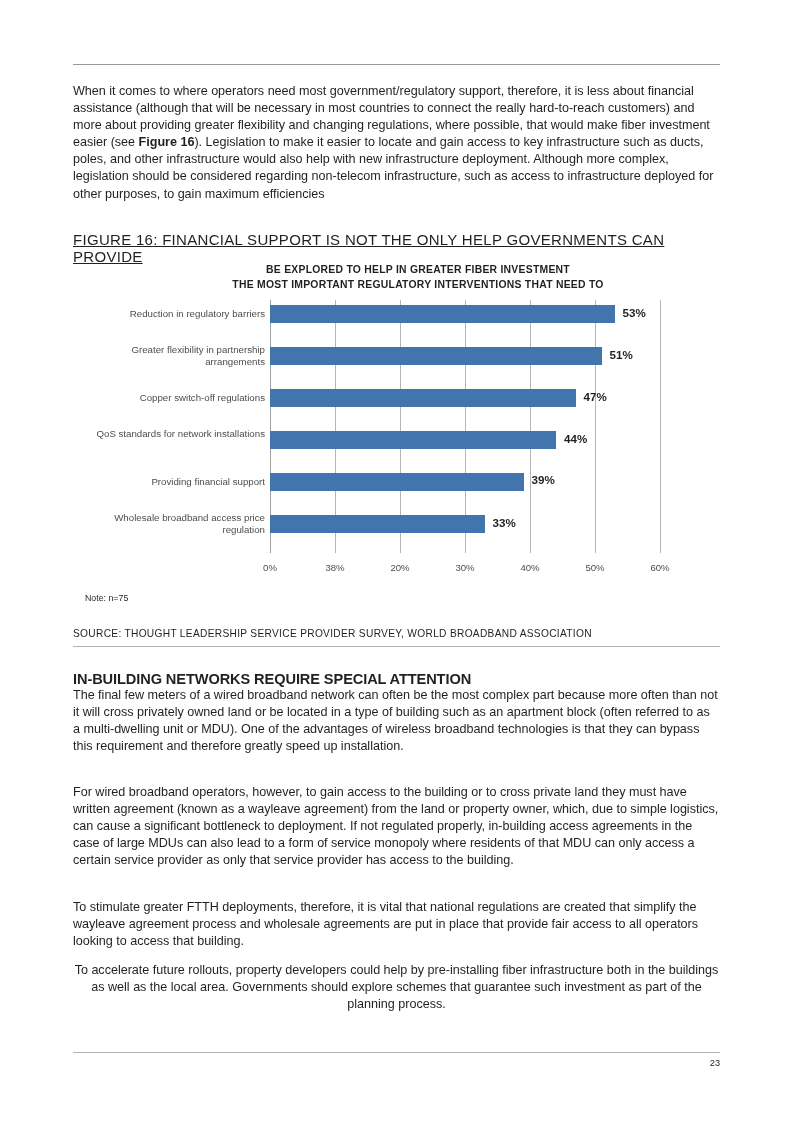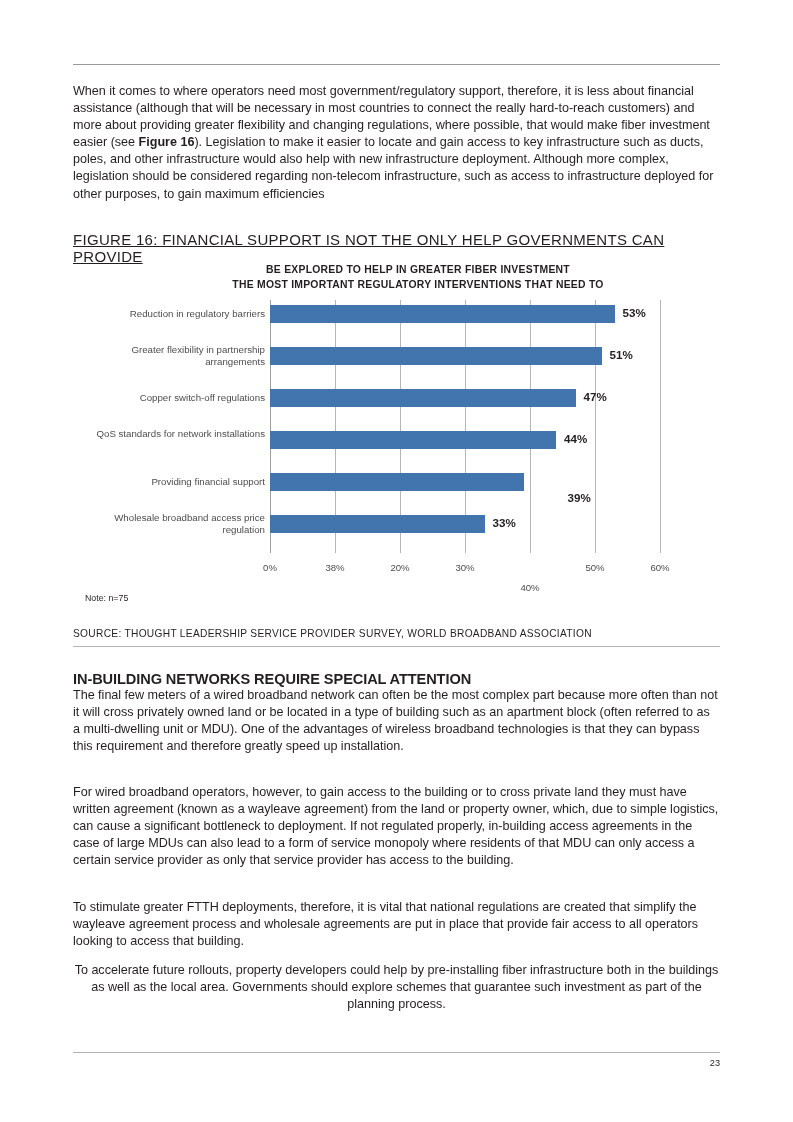--- a/index.html
+++ b/index.html
@@ -225,21 +225,21 @@
     <div class="plot" id="plot">
         <div class="gridline axis" style="left: 197px;"></div>
         <div class="tick-label" style="left: 197px;">0%</div>
         <div class="gridline" style="left: 262px;"></div>
         <div class="tick-label" style="left: 262px;">38%</div>
         <div class="gridline" style="left: 327px;"></div>
         <div class="tick-label" style="left: 327px;">20%</div>
         <div class="gridline" style="left: 392px;"></div>
         <div class="tick-label" style="left: 392px;">30%</div>
         <div class="gridline" style="left: 457px;"></div>
-        <div class="tick-label" style="left: 457px; margin-top: 20px;">40%</div>
+        <div class="tick-label" style="left: 457px;">40%</div>
         <div class="gridline" style="left: 522px;"></div>
         <div class="tick-label" style="left: 522px;">50%</div>
         <div class="gridline" style="left: 587px;"></div>
         <div class="tick-label" style="left: 587px;">60%</div>
         <div class="bar-row" style="top: 5px;">
           <div class="bar-cat" style="top: 3px;">Reduction in regulatory barriers</div>
           <div class="bar" style="top: 0px; width: 344.5px; background: rgb(66, 116, 173);"></div>
           <div class="bar-val" style="left: 549.5px; top: 1px;">53%</div>
         </div>
         <div class="bar-row" style="top: 47px;">
@@ -253,21 +253,21 @@
           <div class="bar-val" style="left: 510.5px; top: 1px;">47%</div>
         </div>
         <div class="bar-row" style="top: 131px;">
           <div class="bar-cat" style="top: -3px;">QoS standards for network installations</div>
           <div class="bar" style="top: 0px; width: 286px; background: rgb(66, 116, 173);"></div>
           <div class="bar-val" style="left: 491px; top: 1px;">44%</div>
         </div>
         <div class="bar-row" style="top: 173px;">
           <div class="bar-cat" style="top: 3px;">Providing financial support</div>
           <div class="bar" style="top: 0px; width: 253.5px; background: rgb(66, 116, 173);"></div>
-          <div class="bar-val" style="left: 458.5px; top: 18px; padding-left: 36px;">39%</div>
+          <div class="bar-val" style="left: 458.5px; top: 0;">39%</div>
         </div>
         <div class="bar-row" style="top: 215px;">
           <div class="bar-cat" style="top: -3px;">Wholesale broadband access price regulation</div>
           <div class="bar" style="top: 0px; width: 214.5px; background: rgb(66, 116, 173);"></div>
           <div class="bar-val" style="left: 419.5px; top: 1px;">33%</div>
         </div>
       </div>
   </div>
 
   <div class="note">Note: n=75</div>

